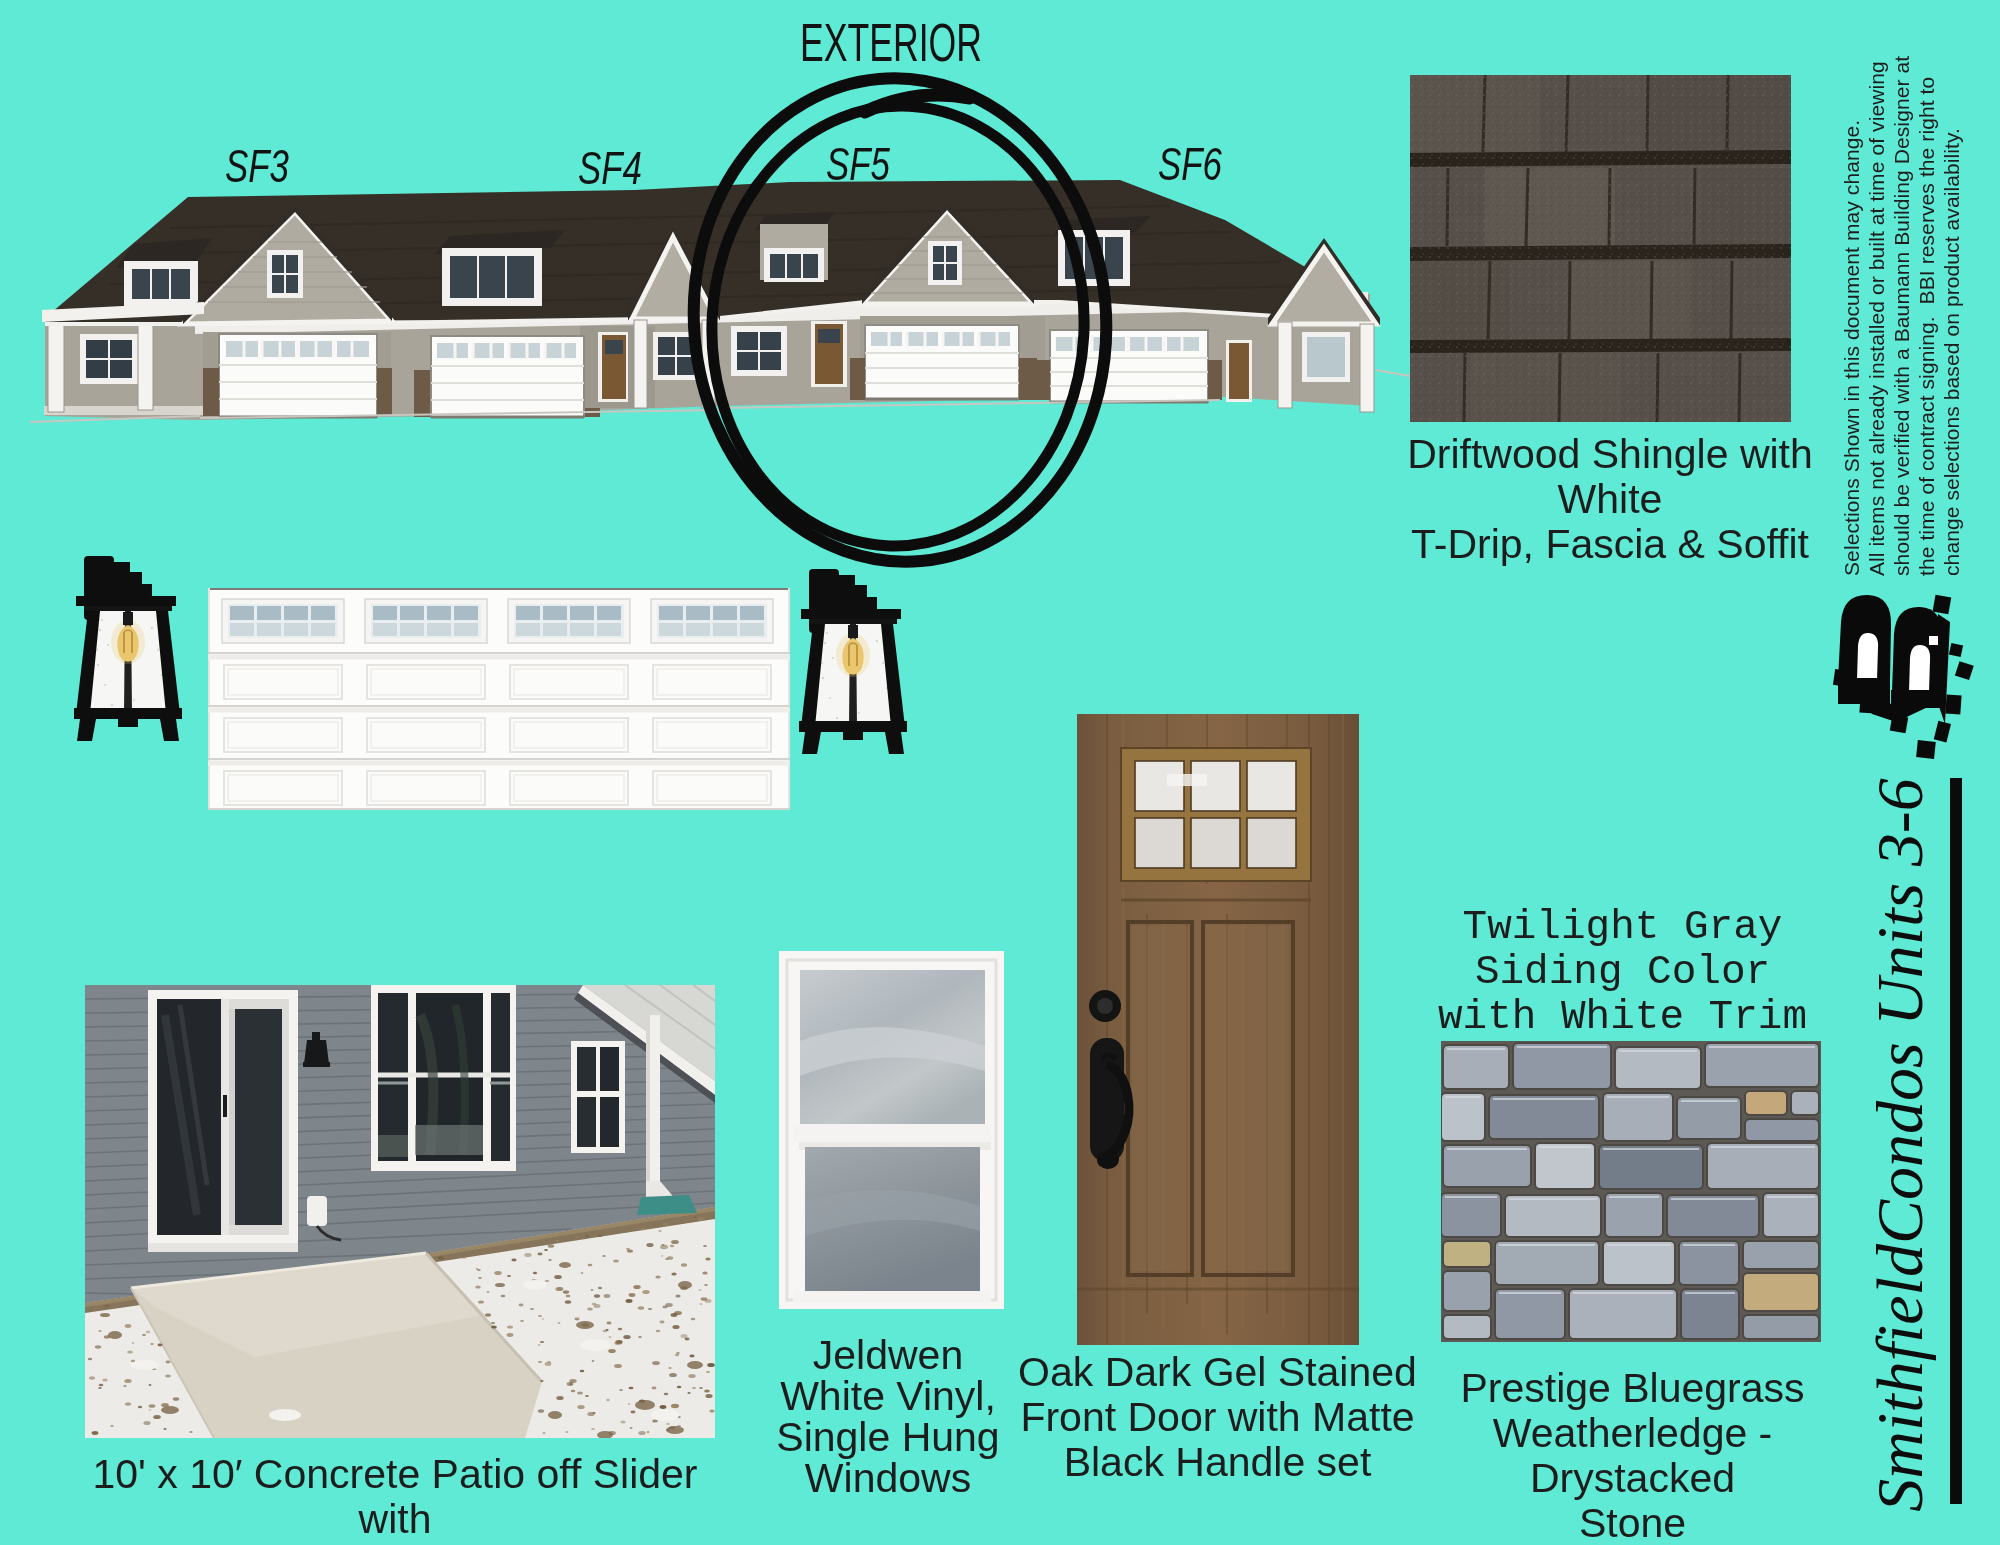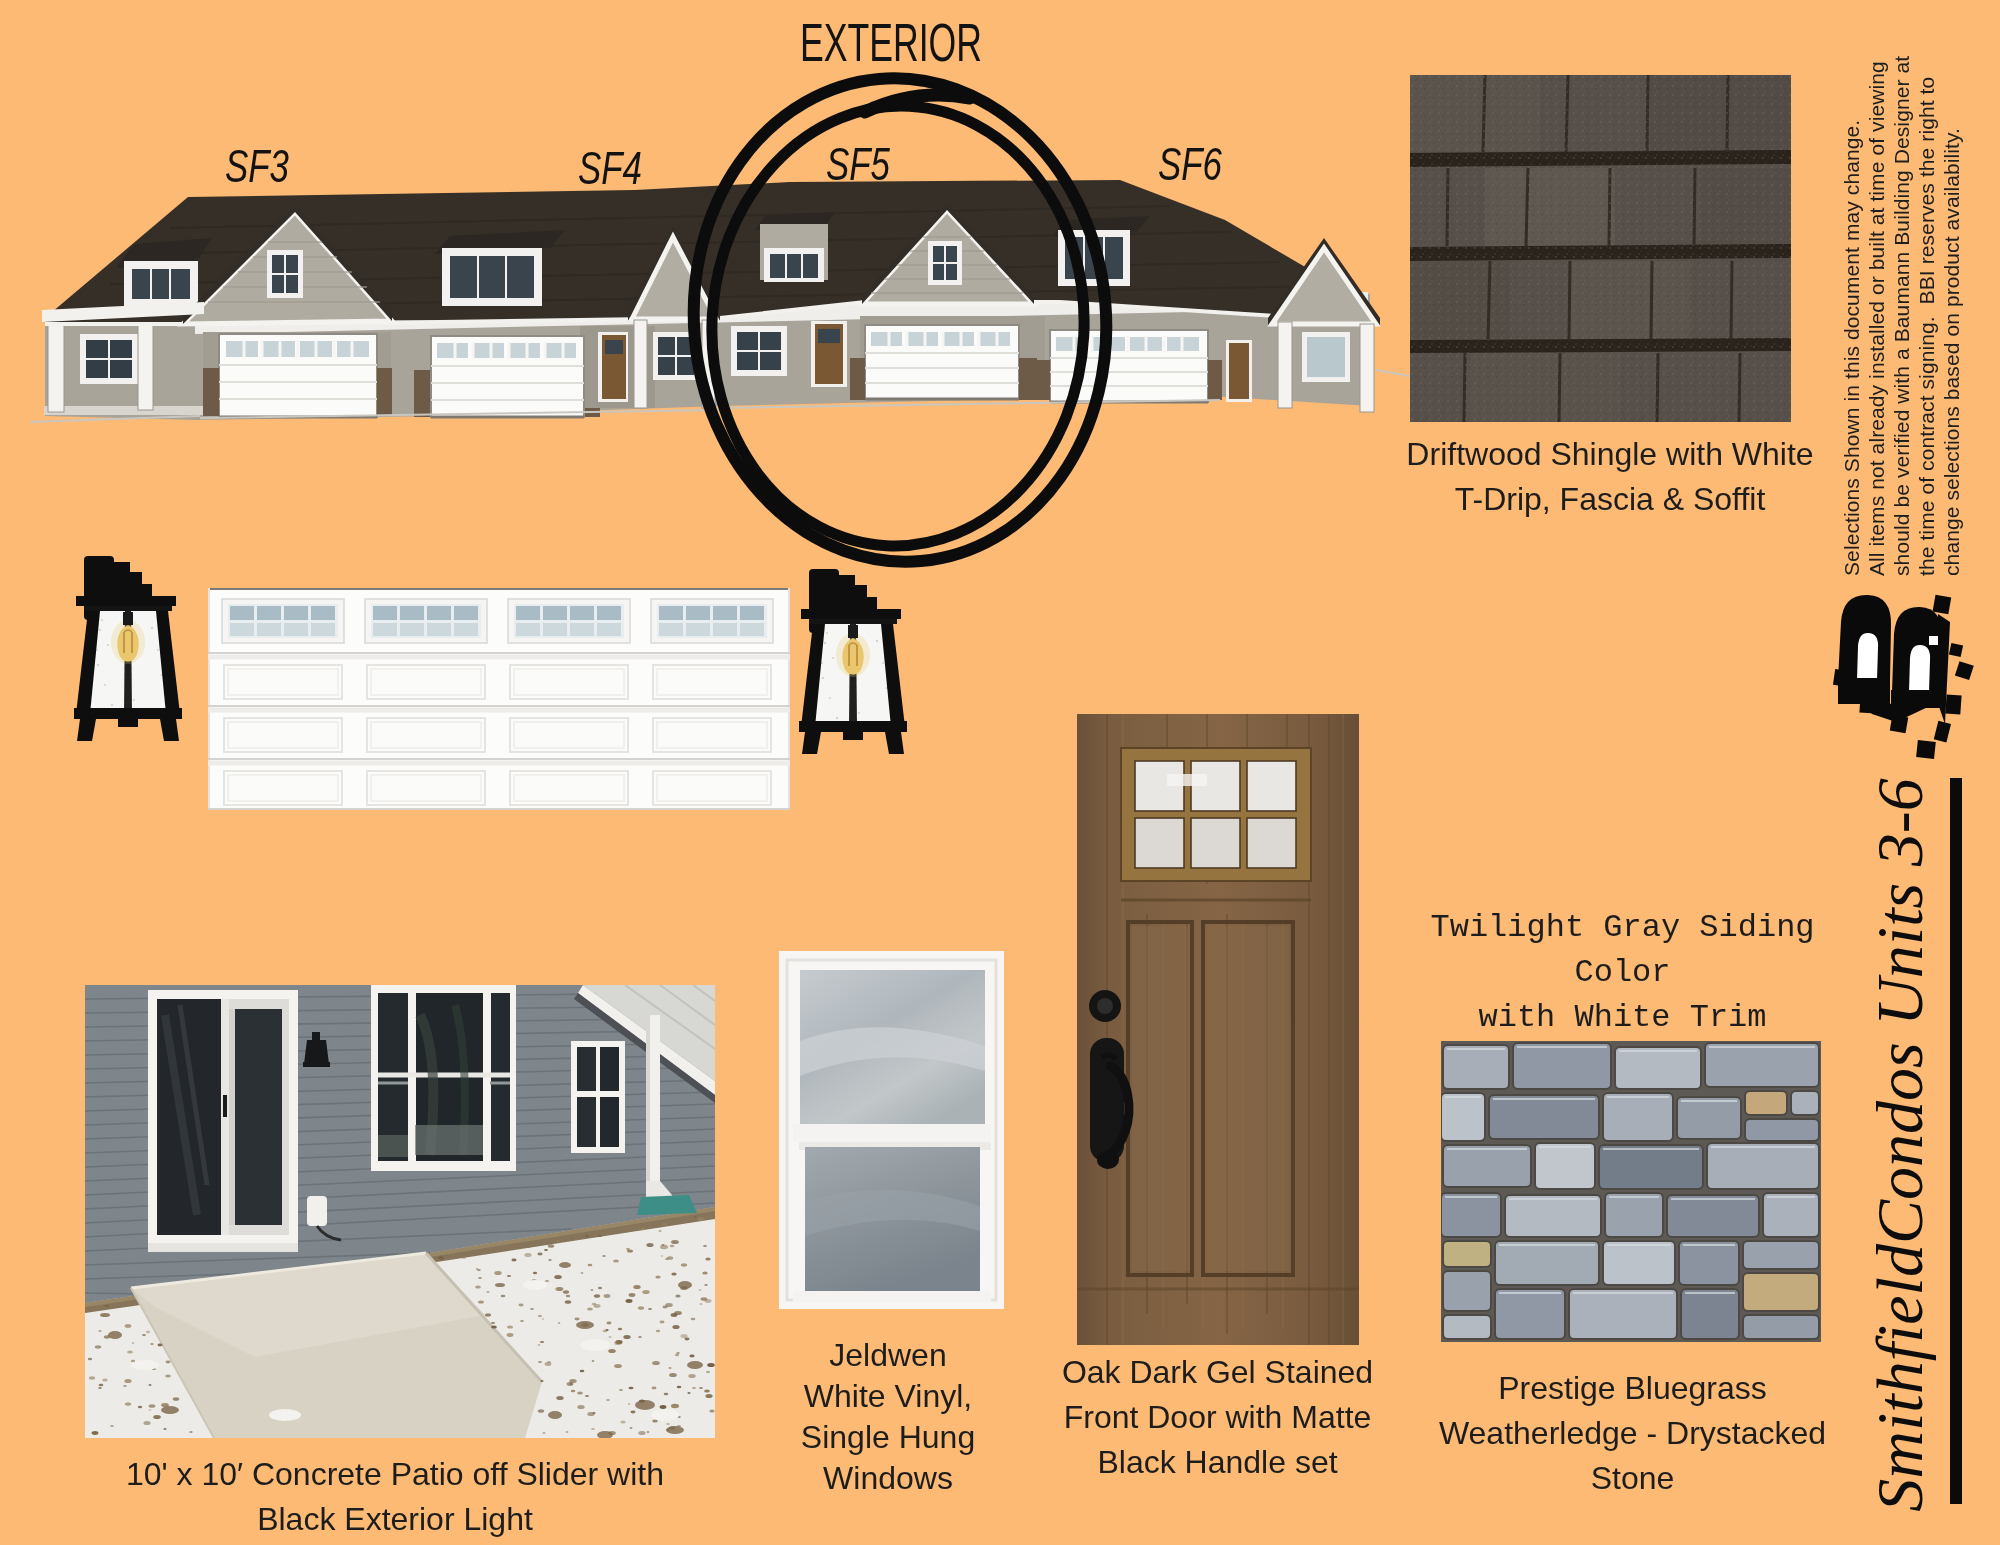--- a/index.html
+++ b/index.html
@@ -1,18 +1,18 @@
 <!DOCTYPE html>
 <html><head>
 <meta charset="utf-8">
 <style>
   html,body{margin:0;padding:0;background:#ffffff;}
-  #page{position:relative;width:2000px;height:1545px;background:#fdba74;overflow:hidden;
+  #page{position:relative;width:2000px;height:1545px;background:#5eead4;overflow:hidden;
         font-family:"Liberation Sans",sans-serif;}
-  .cap{position:absolute;color:#1d1d1d;font-size:32px;line-height:45px;text-align:center;
+  .cap{position:absolute;color:#1d1d1d;font-size:41px;line-height:45px;text-align:center;
        letter-spacing:0px;}
   .abs{position:absolute;}
 </style>
 </head>
 <body>
 <div id="page">
 
 <div class="abs" id="title-exterior" style="left:795px;top:13px;">
 <svg width="200" height="62" viewBox="0 0 200 62">
   <text x="5" y="48" font-size="53" fill="#131313" textLength="182" lengthAdjust="spacingAndGlyphs" font-family="Liberation Sans">EXTERIOR</text>

